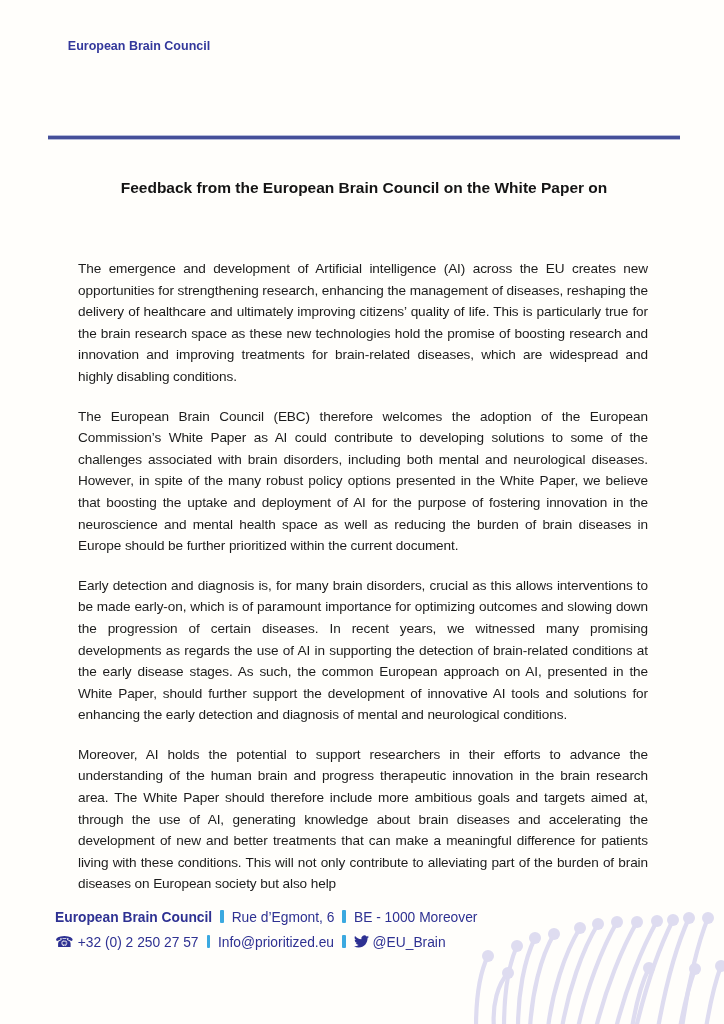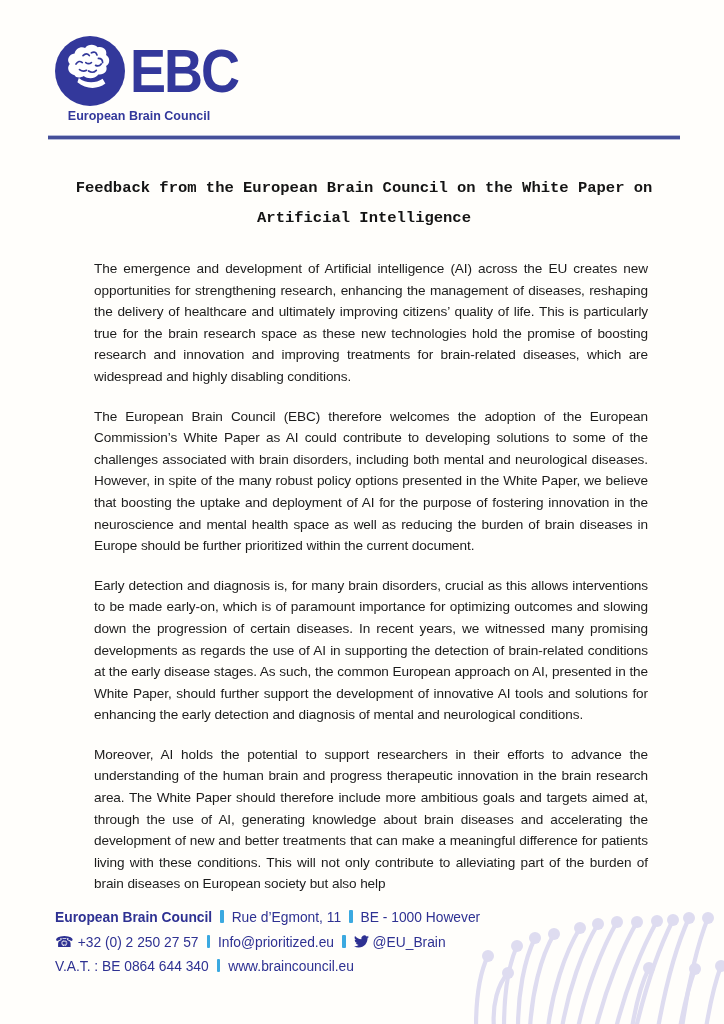--- a/index.html
+++ b/index.html
@@ -28,29 +28,29 @@
   }
   .header-rule{
     position:absolute;left:48px;right:44px;top:136px;height:3px;
     background:#454f99;
     box-shadow:0 1px 0 #b4bad9, 0 -1px 0 #b4bad9;
   }
   
   .doc-title{
     position:absolute;top:173px;left:48px;right:44px;
     text-align:center;font-weight:700;font-size:15.5px;
-    color:#141414;line-height:30px;font-family:Liberation Mono, monospace;
+    color:#141414;line-height:30px;
   }
   
   .body-text{
     position:absolute;top:258px;left:78px;width:570px;
     font-size:13.6px;line-height:21.6px;color:#1c1c1c;
     text-align:justify;letter-spacing:-0.1px;
   }
-  .body-text p{margin:0 0 18px 16px;}
+  .body-text p{margin:0 0 18px 0;}
   
   .footer{
     position:absolute;left:55px;top:906px;
     font-size:13.8px;line-height:24px;
     color:#2e3192;font-weight:500;z-index:2;
   }
   .footer .bold{font-weight:700;}
   .sep{
     display:inline-block;width:3.5px;height:13px;border-radius:1px;
     background:#3ba9e0;margin:0 8px;vertical-align:-1px;
@@ -59,66 +59,44 @@
   .tw-icon{width:15px;height:15px;vertical-align:-2px;margin-right:4px;}
   
   .neurons{position:absolute;right:0;bottom:0;width:250px;height:170px;z-index:1;}
 </style>
 </head>
 <body>
 
 <div class="page">
 
   <div class="logo-wrap">
-    <div class="logo-row">
-      <svg class="logo-circle" viewBox="0 0 100 100">
-        <circle cx="50" cy="50" r="50" fill="#33389b"></circle>
-        <path fill="#ffffff" d="M28 56 C20 54 16 46 21 40 C16 34 20 26 28 25 C29 18 37 14 43 17 C47 11 57 11 61 16 C69 14 75 20 73 27 C79 31 79 39 73 43 C76 50 70 56 62 55 C58 61 47 62 41 57 C36 60 30 60 28 56 Z"></path>
-        <path fill="#ffffff" d="M34 60 C44 68 58 68 68 61 L72 68 C60 77 44 76 32 66 Z"></path>
-        <g fill="none" stroke="#33389b" stroke-width="2.4" stroke-linecap="round">
-          <path d="M30 40 q4 -6 9 -2"></path>
-          <path d="M40 28 q5 -5 9 0"></path>
-          <path d="M52 24 q6 -3 8 3"></path>
-          <path d="M62 32 q6 0 6 6"></path>
-          <path d="M35 48 q5 4 10 1"></path>
-          <path d="M48 50 q6 4 11 -1"></path>
-          <path d="M58 42 q5 2 8 -2"></path>
-          <path d="M44 38 q4 3 8 0"></path>
-        </g>
-      </svg>
-      <div class="ebc-acronym">EBC</div>
-    </div>
     <div class="logo-orgname">European Brain Council</div>
   </div>
 
   <div class="header-rule"></div>
 
   <div class="doc-title">
     <div>Feedback from the European Brain Council on the White Paper on</div>
-    <div>Artificial Intelligence</div>
   </div>
 
   <div class="body-text">
     <p>The emergence and development of Artificial intelligence (AI) across the EU creates new opportunities for strengthening research, enhancing the management of diseases, reshaping the delivery of healthcare and ultimately improving citizens’ quality of life. This is particularly true for the brain research space as these new technologies hold the promise of boosting research and innovation and improving treatments for brain-related diseases, which are widespread and highly disabling conditions.</p>
     <p>The European Brain Council (EBC) therefore welcomes the adoption of the European Commission’s White Paper as AI could contribute to developing solutions to some of the challenges associated with brain disorders, including both mental and neurological diseases. However, in spite of the many robust policy options presented in the White Paper, we believe that boosting the uptake and deployment of AI for the purpose of fostering innovation in the neuroscience and mental health space as well as reducing the burden of brain diseases in Europe should be further prioritized within the current document.</p>
     <p>Early detection and diagnosis is, for many brain disorders, crucial as this allows interventions to be made early-on, which is of paramount importance for optimizing outcomes and slowing down the progression of certain diseases. In recent years, we witnessed many promising developments as regards the use of AI in supporting the detection of brain-related conditions at the early disease stages. As such, the common European approach on AI, presented in the White Paper, should further support the development of innovative AI tools and solutions for enhancing the early detection and diagnosis of mental and neurological conditions.</p>
     <p>Moreover, AI holds the potential to support researchers in their efforts to advance the understanding of the human brain and progress therapeutic innovation in the brain research area. The White Paper should therefore include more ambitious goals and targets aimed at, through the use of AI, generating knowledge about brain diseases and accelerating the development of new and better treatments that can make a meaningful difference for patients living with these conditions. This will not only contribute to alleviating part of the burden of brain diseases on European society but also help</p>
   </div>
 
   <div class="footer">
     <div>
-      <span class="bold">European Brain Council</span><span class="sep"></span><span>Rue d’Egmont, 11</span><span class="sep"></span><span>BE - 1000 However</span>
+      <span class="bold">European Brain Council</span><span class="sep"></span><span>Rue d’Egmont, 6</span><span class="sep"></span><span>BE - 1000 Moreover</span>
     </div>
     <div>
       <span class="phone-glyph">☎</span><span>+32 (0) 2 250 27 57</span><span class="sep"></span><span>Info@prioritized.eu</span><span class="sep"></span><svg class="tw-icon" viewBox="0 0 24 24">
           <path fill="#2e3192" d="M23.953 4.57a10 10 0 01-2.825.775 4.958 4.958 0 002.163-2.723c-.951.555-2.005.959-3.127 1.184a4.92 4.92 0 00-8.384 4.482C7.69 8.095 4.067 6.13 1.64 3.162a4.822 4.822 0 00-.666 2.475c0 1.71.87 3.213 2.188 4.096a4.904 4.904 0 01-2.228-.616v.06a4.923 4.923 0 003.946 4.827 4.996 4.996 0 01-2.212.085 4.936 4.936 0 004.604 3.417 9.867 9.867 0 01-6.102 2.105c-.39 0-.779-.023-1.17-.067a13.995 13.995 0 007.557 2.209c9.053 0 13.998-7.496 13.998-13.985 0-.21 0-.42-.015-.63A9.935 9.935 0 0024 4.59z"></path>
         </svg><span>@EU_Brain</span>
-    </div>
-    <div>
-      <span>V.A.T. : BE 0864 644 340</span><span class="sep"></span><span>www.braincouncil.eu</span>
     </div>
   </div>
 
   <svg class="neurons" viewBox="0 0 250 170">
     <g fill="none" stroke="#dedcf0" stroke-width="4.2" stroke-linecap="round">
       <path d="M2,174 C2,140 6,118 14,102"></path>
       <path d="M20,174 C18,150 24,130 34,119"></path>
       <path d="M30,174 C30,140 34,112 43,92"></path>
       <path d="M44,174 C44,140 50,106 61,84"></path>
       <path d="M56,174 C58,140 66,104 80,80"></path>

